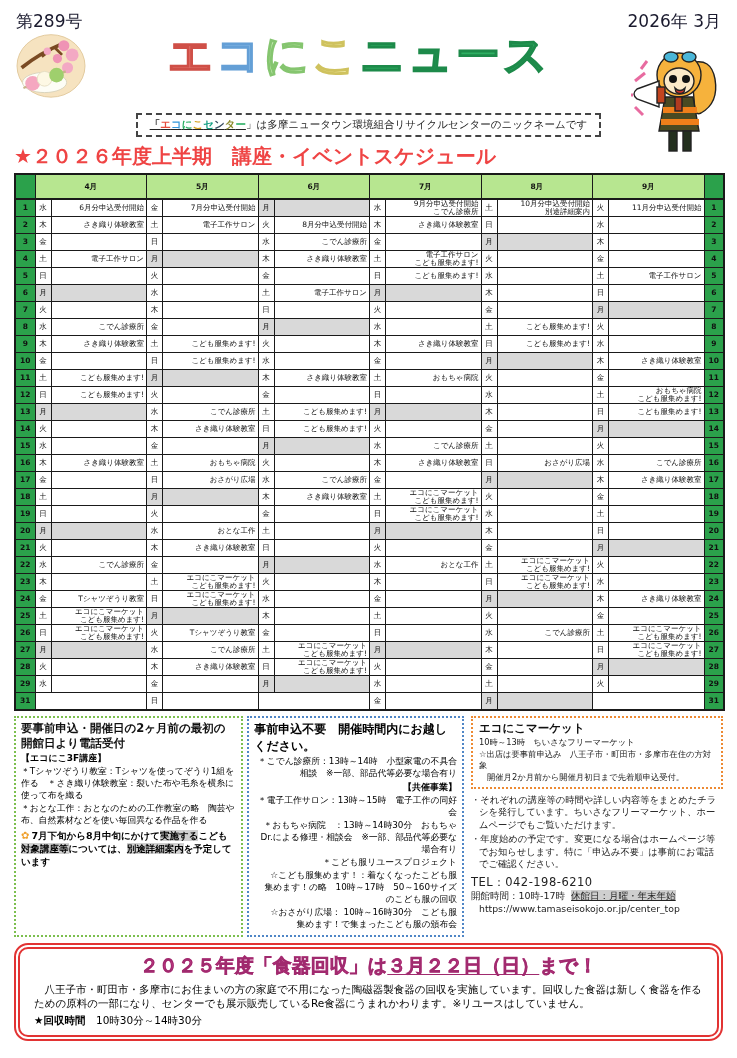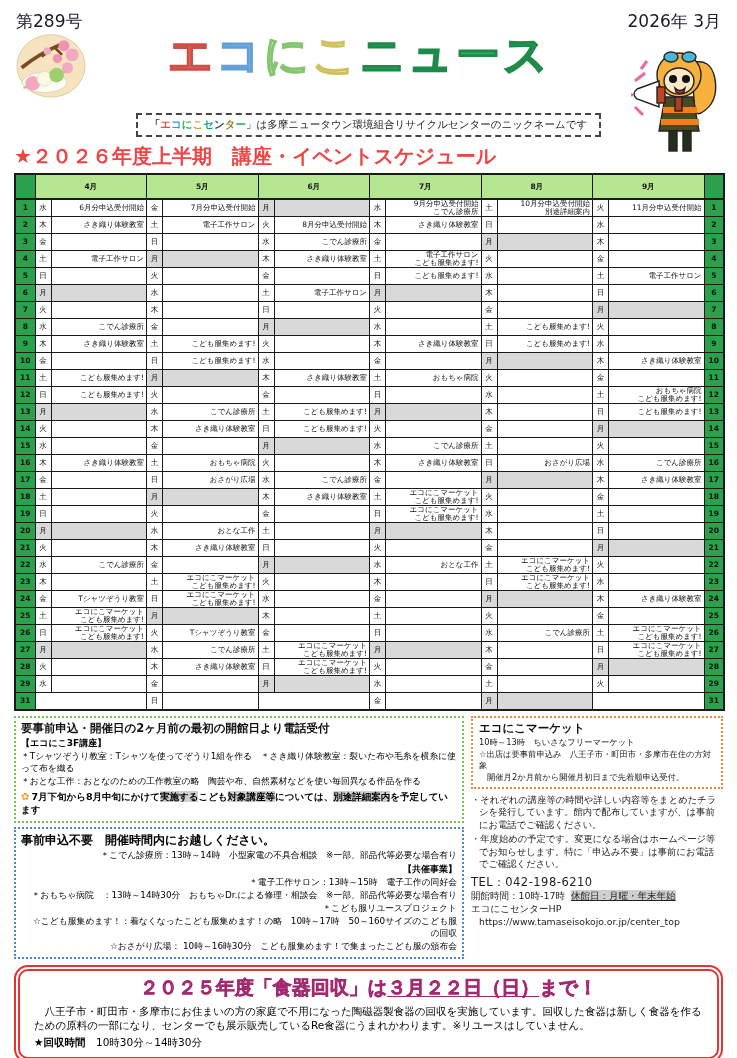--- a/index.html
+++ b/index.html
@@ -8,39 +8,39 @@
   .page { width:737px; min-height:1058px; padding:8px 14px 6px; position:relative; }
 
   
   .issue-row { display:flex; justify-content:space-between; align-items:flex-end; font-size:17px; color:#1a1a2e; padding:2px 2px 0; }
   .title-row { display:flex; align-items:flex-start; margin-top:-2px; height:98px; }
   .dango { width:74px; height:68px; flex:0 0 auto; }
   .main-title { flex:1; text-align:center; font-size:44px; font-weight:800; letter-spacing:3px; line-height:1; padding-top:2px; white-space:nowrap; }
   .main-title span { -webkit-text-stroke:2px currentColor; }
   .mascot { width:92px; height:112px; flex:0 0 auto; margin-top:14px; }
   .tagline { width:fit-content; margin:-16px auto 0; border:2px dashed #444; padding:3px 12px; font-size:10.5px; color:#222; background:#fff; position:relative; z-index:2; }
-  .tagline b { font-weight:800; }
+  .tagline b { font-weight:800;text-decoration:underline; }
   .section-title { font-size:20px; font-weight:800; color:#ef4444; margin:6px 0 3px; }
 
   
   table.cal { border-collapse:collapse; table-layout:fixed; width:709px; border:2px solid #1a1a1a; }
   table.cal td { border:1px solid #1a1a1a; height:17px; padding:0 2px; overflow:hidden; font-size:7.5px; line-height:8px; color:#111; }
   table.cal tr.head td { height:25px; border-bottom:2px solid #1a1a1a; }
   td.mh { background:#b7e690; font-size:13px; font-weight:800; text-align:center; color:#143; }
   td.num { background:#2ba14b; color:#fff; font-size:9px; font-weight:700; text-align:center; padding:0; }
   td.corner { background:#2ba14b; }
   td.wd { font-size:9px; text-align:center; padding:0; border-left:2px solid #1a1a1a; }
   td.ev { border-left:1px dotted #333; text-align:right; white-space:pre-line; }
   td.closed { background:#d9d9d9; }
   td.blank { border-left:2px solid #1a1a1a; }
   td.numr { border-left:2px solid #1a1a1a; }
 
   
   .notes { display:flex; gap:7px; margin-top:5px; }
-  .notes-left { width:450px; display:flex; flex-direction:column; gap:4px; }
+  .notes-left { width:450px; display:flex; flex-direction:row; gap:4px; }
   .notes-right { width:252px; font-size:9.5px; color:#222; }
   .box-green { border:2px dotted #7cbf4e; padding:3px 5px 4px; }
   .box-blue  { border:2px dotted #4f86c6; padding:3px 5px 4px; min-height:92px; }
   .box-green .bt { font-size:11.5px; font-weight:800; color:#111; }
   .box-green .sub { font-size:9px; font-weight:800; margin-top:1px; }
   .box-green .ln { font-size:8.8px; margin-top:1px; }
   .hl-line { font-size:9.5px; font-weight:800; margin-top:3px; }
   .hl-line .hl { background:#d0d0d0; }
   .bullet-ic { color:#f0a02c; font-size:10px; margin-right:2px; }
   .box-blue .bt { font-size:12px; font-weight:800; }
@@ -679,27 +679,26 @@
     <div class="notes-right">
       <div class="box-market">
         <div class="bt">エコにこマーケット</div>
         <div id="market-lines">
             <div class="ln">10時～13時　ちいさなフリーマーケット</div>
             <div class="ln">☆出店は要事前申込み　八王子市・町田市・多摩市在住の方対象</div>
             <div class="ln ind">開催月2か月前から開催月初日まで先着順申込受付。</div>
           </div>
       </div>
       <div id="right-notes">
-          <div class="rnote">・それぞれの講座等の時間や詳しい内容等をまとめたチラシを発行しています。館内で配布していますが、は事前にお電話でご確認ください。</div>
+          <div class="rnote">・それぞれの講座等の時間や詳しい内容等をまとめたチラシを発行しています。ちいさなフリーマーケット、ホームページでもご覧いただけます。</div>
           <div class="rnote">・年度始めの予定です。変更になる場合はホームページ等でお知らせします。特に「申込み不要」は事前にお電話でご確認ください。</div>
         </div>
       <div class="contact">
         <div class="tel">TEL：042-198-6210</div>
         <div><span>開館時間：10時-17時</span><span class="closed-badge">休館日：月曜・年末年始</span></div>
-        <div>エコにこセンターHP</div>
         <div class="url">https://www.tamaseisokojo.or.jp/center_top</div>
       </div>
     </div>
   </div>
 
   <div class="recycle">
     <div class="rtitle">
       <span>２０２５年度「食器回収」は</span><u>３月２２日（日）</u><span>まで！</span>
     </div>
     <p class="ind">八王子市・町田市・多摩市にお住まいの方の家庭で不用になった陶磁器製食器の回収を実施しています。回収した食器は新しく食器を作るための原料の一部になり、センターでも展示販売しているRe食器にうまれかわります。※リユースはしていません。</p>

